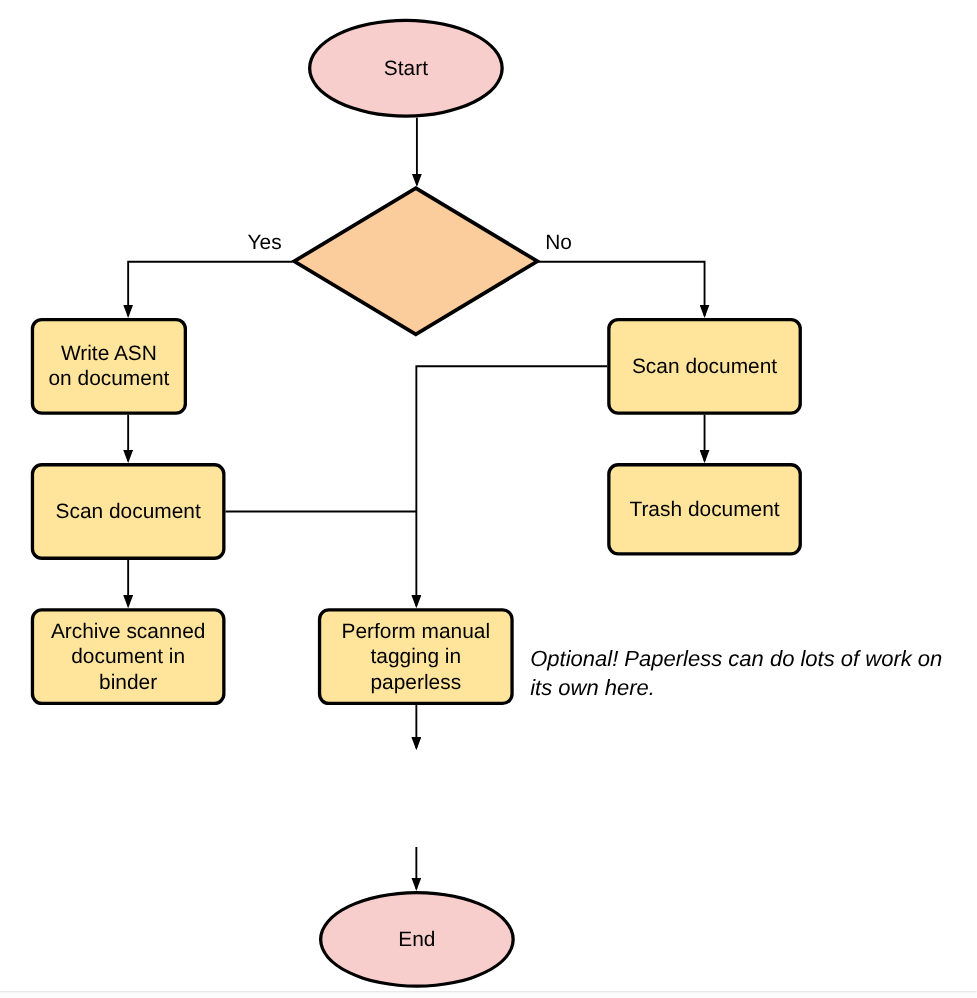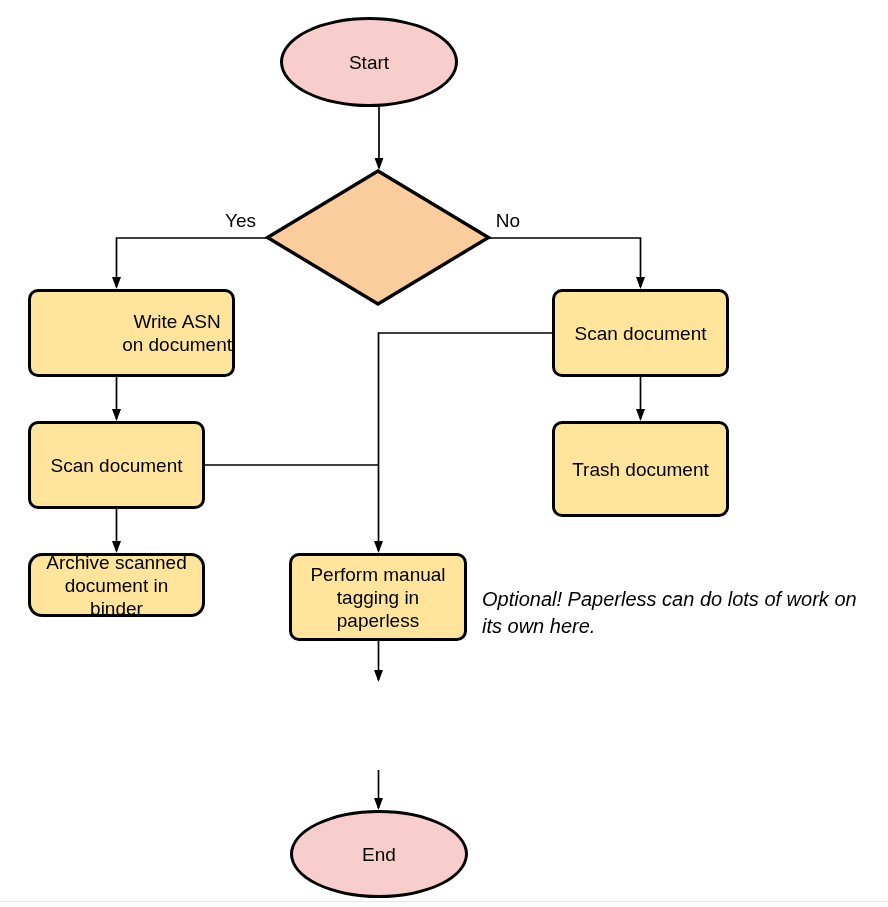--- a/index.html
+++ b/index.html
@@ -107,38 +107,38 @@
 
   <div class="node terminal" style="left:280px; top:17px; width:178px; height:90px;">
     <span>Start</span>
   </div>
 
 
   <div class="edge-label" style="left:200px; top:210px; width:56px;">Yes</div>
 
   <div class="edge-label" style="left:464px; top:210px; width:56px;">No</div>
 
-  <div class="node process" style="left:28px; top:289px; width:207px; height:88px;justify-content:flex-end;">
+  <div class="node process" style="left:28px; top:289px; width:142px; height:88px;">
     <span>Write ASN
 on document</span>
   </div>
 
   <div class="node process" style="left:552px; top:289px; width:177px; height:88px;">
     <span>Scan document</span>
   </div>
 
   <div class="node process" style="left:28px; top:421px; width:177px; height:88px;">
     <span>Scan document</span>
   </div>
 
-  <div class="node process" style="left:552px; top:421px; width:177px; height:96px;">
+  <div class="node process" style="left:552px; top:421px; width:177px; height:84px;">
     <span>Trash document</span>
   </div>
 
-  <div class="node process" style="left:28px; top:553px; width:177px; height:64px;border-radius:14px;">
+  <div class="node process" style="left:28px; top:553px; width:177px; height:88px;">
     <span>Archive scanned
 document in
 binder</span>
   </div>
 
   <div class="node process" style="left:289px; top:553px; width:178px; height:88px;">
     <span>Perform manual
 tagging in
 paperless</span>
   </div>

